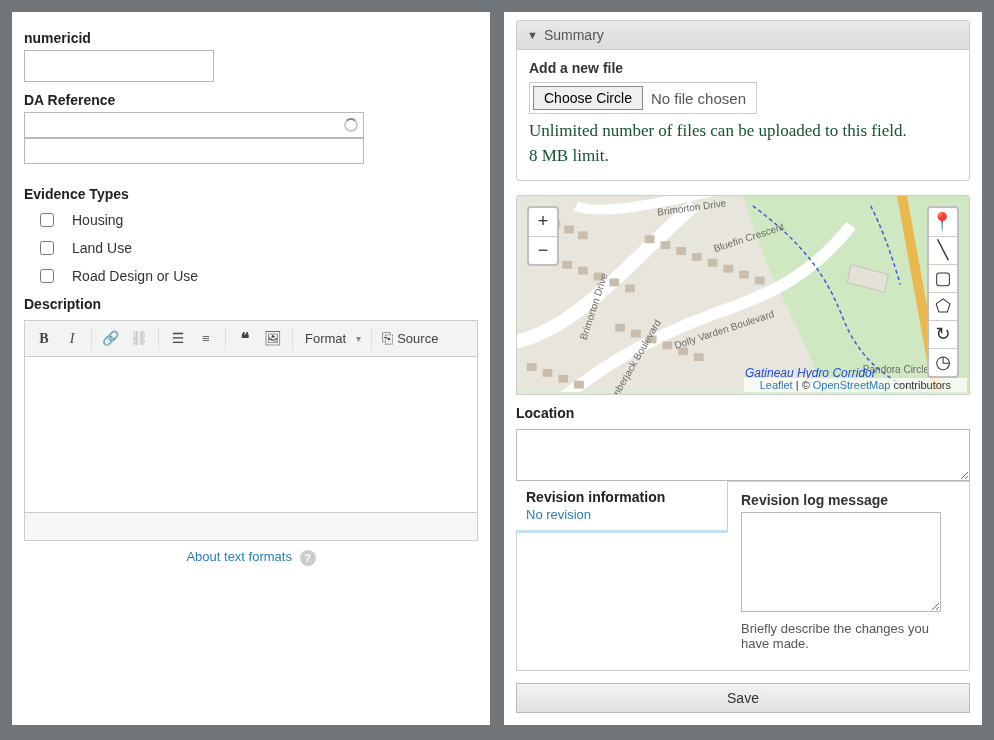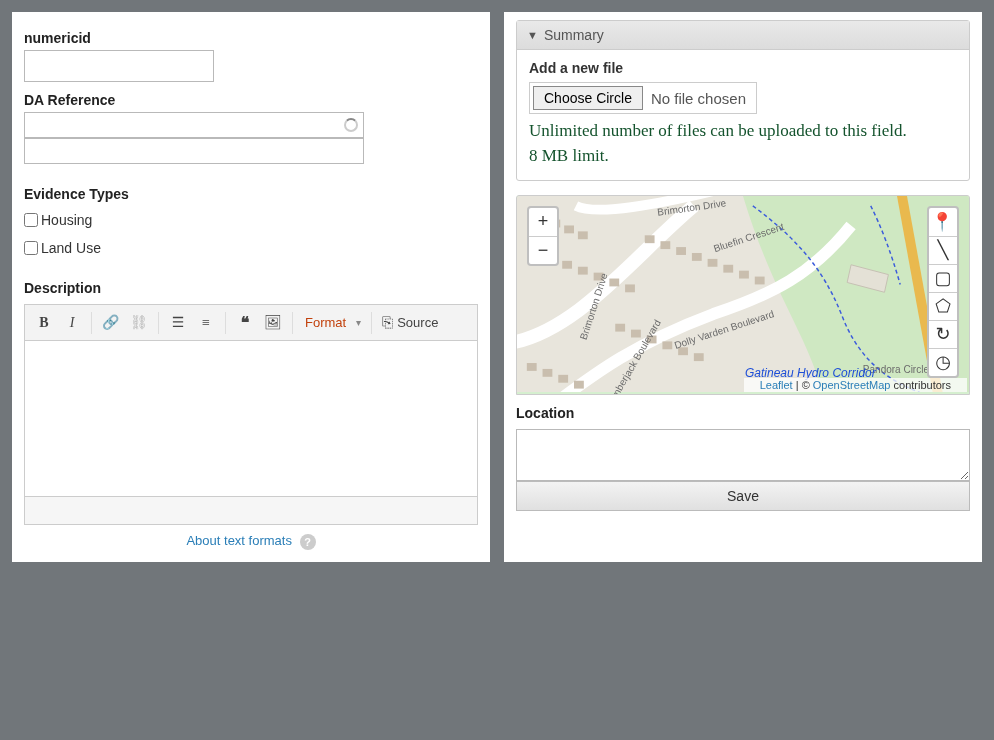--- a/index.html
+++ b/index.html
@@ -52,42 +52,42 @@
   }
   .numericid-input { width: 190px; height: 32px; }
   .da-row { position: relative; width: 340px; }
   .da-input { width: 100%; height: 26px; }
   .spinner {
     position: absolute; right: 6px; top: 50%; transform: translateY(-50%);
     width: 14px; height: 14px; border: 2px solid #ccc; border-top-color: #888;
     border-radius: 50%;
   }
   .summary-input { width: 340px; height: 26px; }
-  .checkbox-row { display: flex; align-items: center; gap: 3px; margin: 6px 0; }
+  .checkbox-row { display: flex; align-items: center; gap: 18px; margin: 6px 16px; }
   .checkbox-row input { width: 14px; height: 14px; }
   .checkbox-row label { font-size: 14px; color: #333; cursor: pointer; }
 
   
   .editor-wrap { border: 1px solid #ccc; margin-top: 4px; }
   .toolbar {
     background: #f3f3f3;
     border-bottom: 1px solid #ccc;
     display: flex; align-items: center; gap: 2px;
     padding: 4px 6px;
     height: 36px;
   }
   .tbtn {
     width: 26px; height: 26px;
     display: flex; align-items: center; justify-content: center;
     cursor: pointer; font-family: Georgia, serif; color: #444; font-size: 14px;
     border-radius: 3px;
   }
   .tsep { width: 1px; height: 22px; background: #ddd; margin: 0 4px; }
   .fmt-select {
-    border: none; background: transparent; font-size: 13px; color: #c2410c;
+    border: none; background: transparent; font-size: 13px; color: #404040;
     padding: 4px 18px 4px 6px; cursor: pointer;
     appearance: none; position: relative;
   }
   .fmt-wrap { position: relative; display: flex; align-items: center; }
   .fmt-wrap::after {
     content: "▾"; position: absolute; right: 4px; font-size: 10px; color: #888; pointer-events: none;
   }
   .editor-body { height: 155px; background: #fff; }
   .editor-footer {
     height: 28px; background: #f6f6f6; border-top: 1px solid #ccc;
@@ -202,22 +202,26 @@
 
   <div class="field-label" style="margin-top:22px">Evidence Types</div>
   <div class="checkbox-row">
     <input type="checkbox" id="et0" style="">
     <label for="et0">Housing</label>
   </div>
   <div class="checkbox-row">
     <input type="checkbox" id="et1" style="">
     <label for="et1">Land Use</label>
   </div>
-
-  <div class="field-label" style="margin-top:18px">Description</div>
+  <div class="checkbox-row">
+    <input type="checkbox" id="et3" style="">
+    <label for="et3">Road Design or Use</label>
+  </div>
+
+  <div class="field-label" style="margin-top:6px">Description</div>
   <div class="editor-wrap">
     <div class="toolbar">
       <div class="tbtn" style="font-weight:700">B</div>
       <div class="tbtn" style="font-style:italic">I</div>
       <div class="tsep"></div>
       <div class="tbtn">
           <span>🔗</span>
         </div>
       <div class="tbtn" style="opacity:.4">
           <span>⛓</span>
@@ -363,15 +367,28 @@
     </div>
     <div class="attrib">
       <a href="#">Leaflet</a> | ©
       <a href="#">OpenStreetMap</a><span> contributors</span>
     </div>
   </div>
 
   <div class="field-label">Location</div>
   <textarea class="loc-textarea" style=""></textarea>
 
+  <div class="rev-box">
+    <div class="rev-tabs">
+      <div class="rev-tab">
+        <div class="title">Revision information</div>
+        <div class="sub">No revision</div>
+      </div>
+    </div>
+    <div class="rev-body">
+      <div style="font-weight:700">Revision log message</div>
+      <textarea class="rev-textarea" style=""></textarea>
+      <div class="rev-help">Briefly describe the changes you have made.</div>
+    </div>
+  </div>
 
   <button class="save-btn">Save</button>
 </div>
 
 </body></html>

